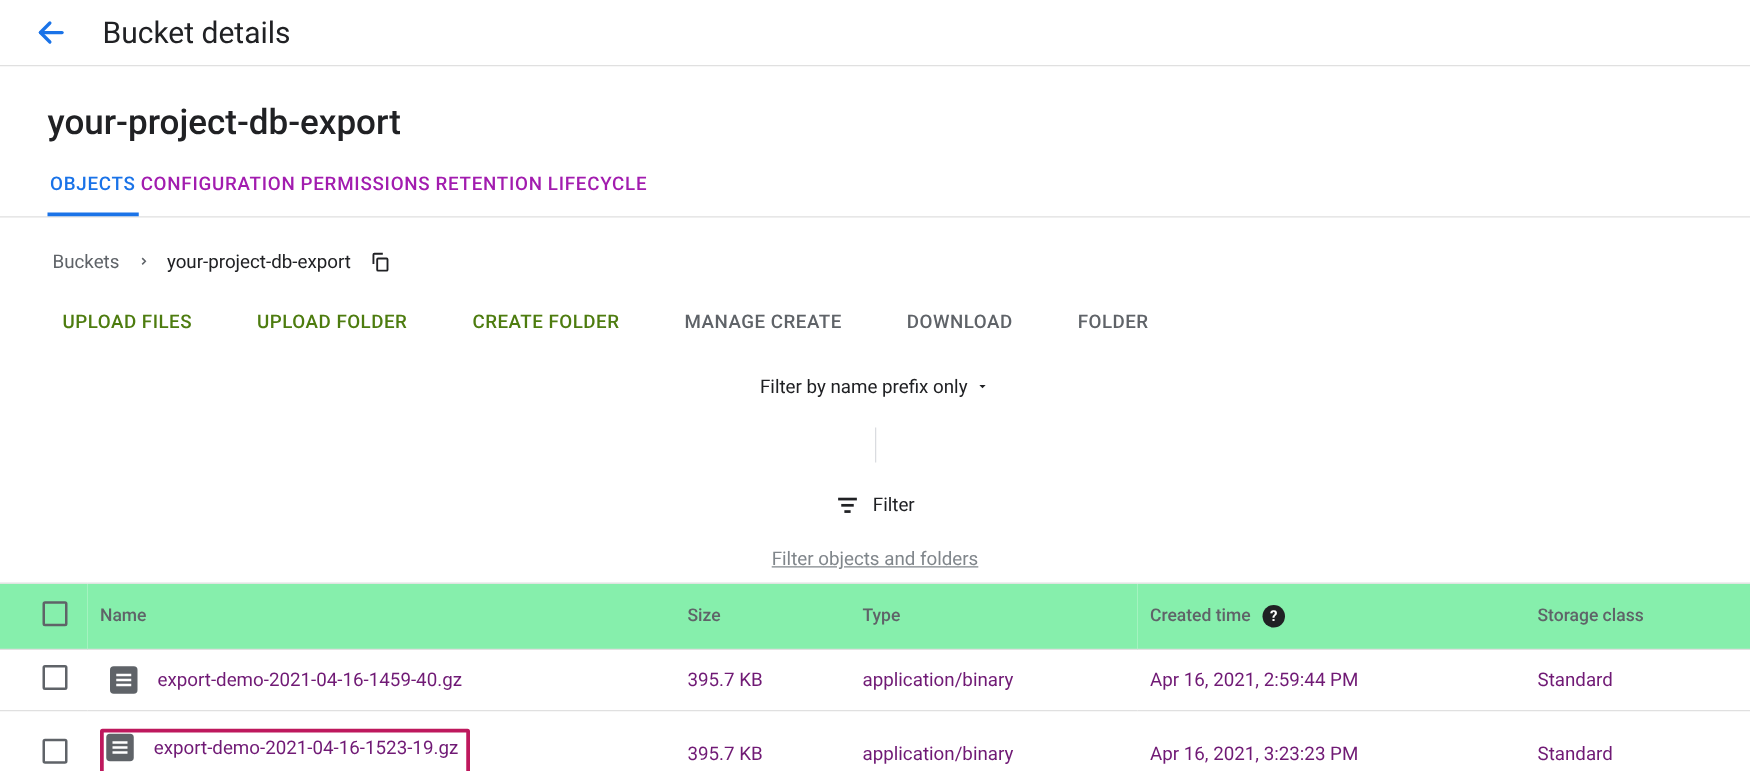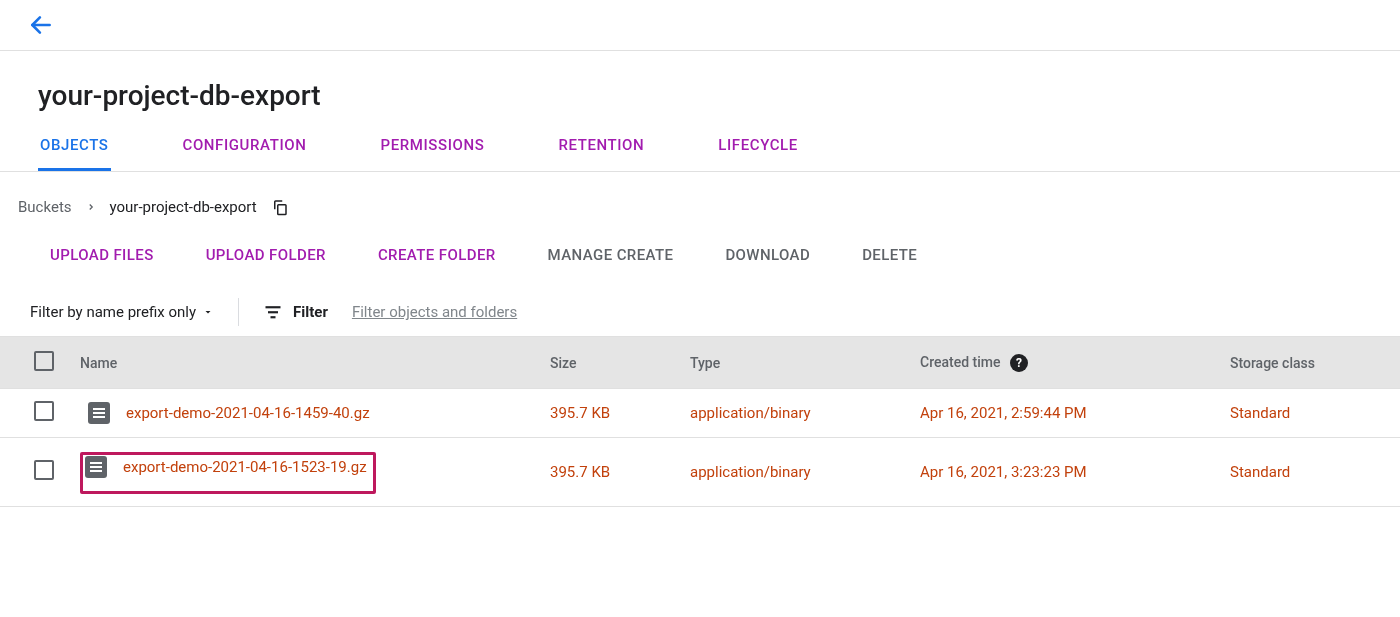--- a/index.html
+++ b/index.html
@@ -28,95 +28,95 @@
     font-weight: 400;
     color: #202124;
   }
   .bucket-name {
     font-size: 28px;
     font-weight: 500;
     padding: 28px 38px 10px 38px;
   }
   .tabs {
     display: flex;
-    gap: 70px;
     padding: 0 38px;
     border-bottom: 1px solid #e0e0e0;
   }
   .tab {
     padding: 14px 2px;
     font-size: 15px;
     font-weight: 500;
     letter-spacing: 0.6px;
     color: #a21caf;
     cursor: pointer;
   }
   .tab.active {
     color: #1a73e8;
     border-bottom: 3px solid #1a73e8;
   }
   .breadcrumb {
     display: flex;
     align-items: center;
     gap: 14px;
-    padding: 26px 42px 8px 18px;
+    padding: 26px 42px 8px 42px;
     font-size: 15px;
   }
   .breadcrumb .crumb-link { color: #5f6368; cursor: pointer; }
   .breadcrumb .chev { color: #5f6368; }
   .breadcrumb .current { color: #202124; }
   .copy-icon { cursor:pointer; display:flex; align-items:center; }
   .actions {
     display: flex;
     gap: 52px;
     padding: 22px 50px 24px 50px;
     font-size: 15px;
     font-weight: 500;
     letter-spacing: 0.4px;
   }
   .action { cursor: pointer; }
-  .action.primary { color: #a21caf; }
+  .action.primary { color: #4d7c0f; }
   .action.secondary { color: #5f6368; }
   .filter-row {
     display: flex;
     align-items: center;
     gap: 24px;
     padding: 10px 30px;
     font-size: 15px;
+    flex-direction: column;
   }
   .filter-prefix {
     display:flex; align-items:center; gap:6px; cursor:pointer;
   }
   .vsep {
     width:1px; height:28px; background:#dadce0;
   }
   .filter-chip {
     display:flex; align-items:center; gap:10px; cursor:pointer;
-    font-weight:700;
+    font-weight:400;
   }
   .filter-placeholder { color:#80868b;text-decoration:underline; }
   table {
     width: 100%;
     border-collapse: collapse;
   }
-  thead tr { background:#e5e5e5; }
+  thead tr { background:#86efac; }
   th {
     text-align:left;
     font-weight:500;
     color:#5f6368;
     font-size:14px;
     padding: 14px 10px;
     border-top:1px solid #e0e0e0;
     border-bottom:1px solid #e0e0e0;
   }
   td {
     padding: 12px 10px;
     border-bottom:1px solid #e0e0e0;
     font-size:15px;
-    color:#c2410c;
+    color:#701a75;
   }
   .col-check { width:70px; padding-left:34px; }
   .col-name { width:470px; }
   .col-size { width:140px; }
   .col-type { width:230px; }
   .col-created { width:310px; }
   .col-class { }
   .checkbox {
     width:20px; height:20px; border:2px solid #5f6368; border-radius:2px;
     display:inline-block; cursor:pointer;
@@ -143,20 +143,21 @@
 </head>
 <body>
 
 <div class="header-bar">
   <div class="back-arrow">
     <svg width="26" height="26" viewBox="0 0 24 24" fill="none" stroke="#1a73e8" stroke-width="2.4" stroke-linecap="round" stroke-linejoin="round">
         <line x1="20" y1="12" x2="4" y2="12"></line>
         <polyline points="11 19 4 12 11 5"></polyline>
       </svg>
   </div>
+  <div class="page-title">Bucket details</div>
 </div>
 
 <div class="bucket-name">your-project-db-export</div>
 
 <div class="tabs">
   <div class="tab active">OBJECTS</div>
   <div class="tab">CONFIGURATION</div>
   <div class="tab">PERMISSIONS</div>
   <div class="tab">RETENTION</div>
   <div class="tab">LIFECYCLE</div>
@@ -177,21 +178,21 @@
       </svg>
   </span>
 </div>
 
 <div class="actions">
   <span class="action primary">UPLOAD FILES</span>
   <span class="action primary">UPLOAD FOLDER</span>
   <span class="action primary">CREATE FOLDER</span>
   <span class="action secondary">MANAGE CREATE</span>
   <span class="action secondary">DOWNLOAD</span>
-  <span class="action secondary">DELETE</span>
+  <span class="action secondary">FOLDER</span>
 </div>
 
 <div class="filter-row">
   <div class="filter-prefix">
     <span>Filter by name prefix only</span>
     <svg width="12" height="12" viewBox="0 0 24 24" fill="#202124">
         <path d="M7 10l5 5 5-5z"></path>
       </svg>
   </div>
   <div class="vsep"></div>

